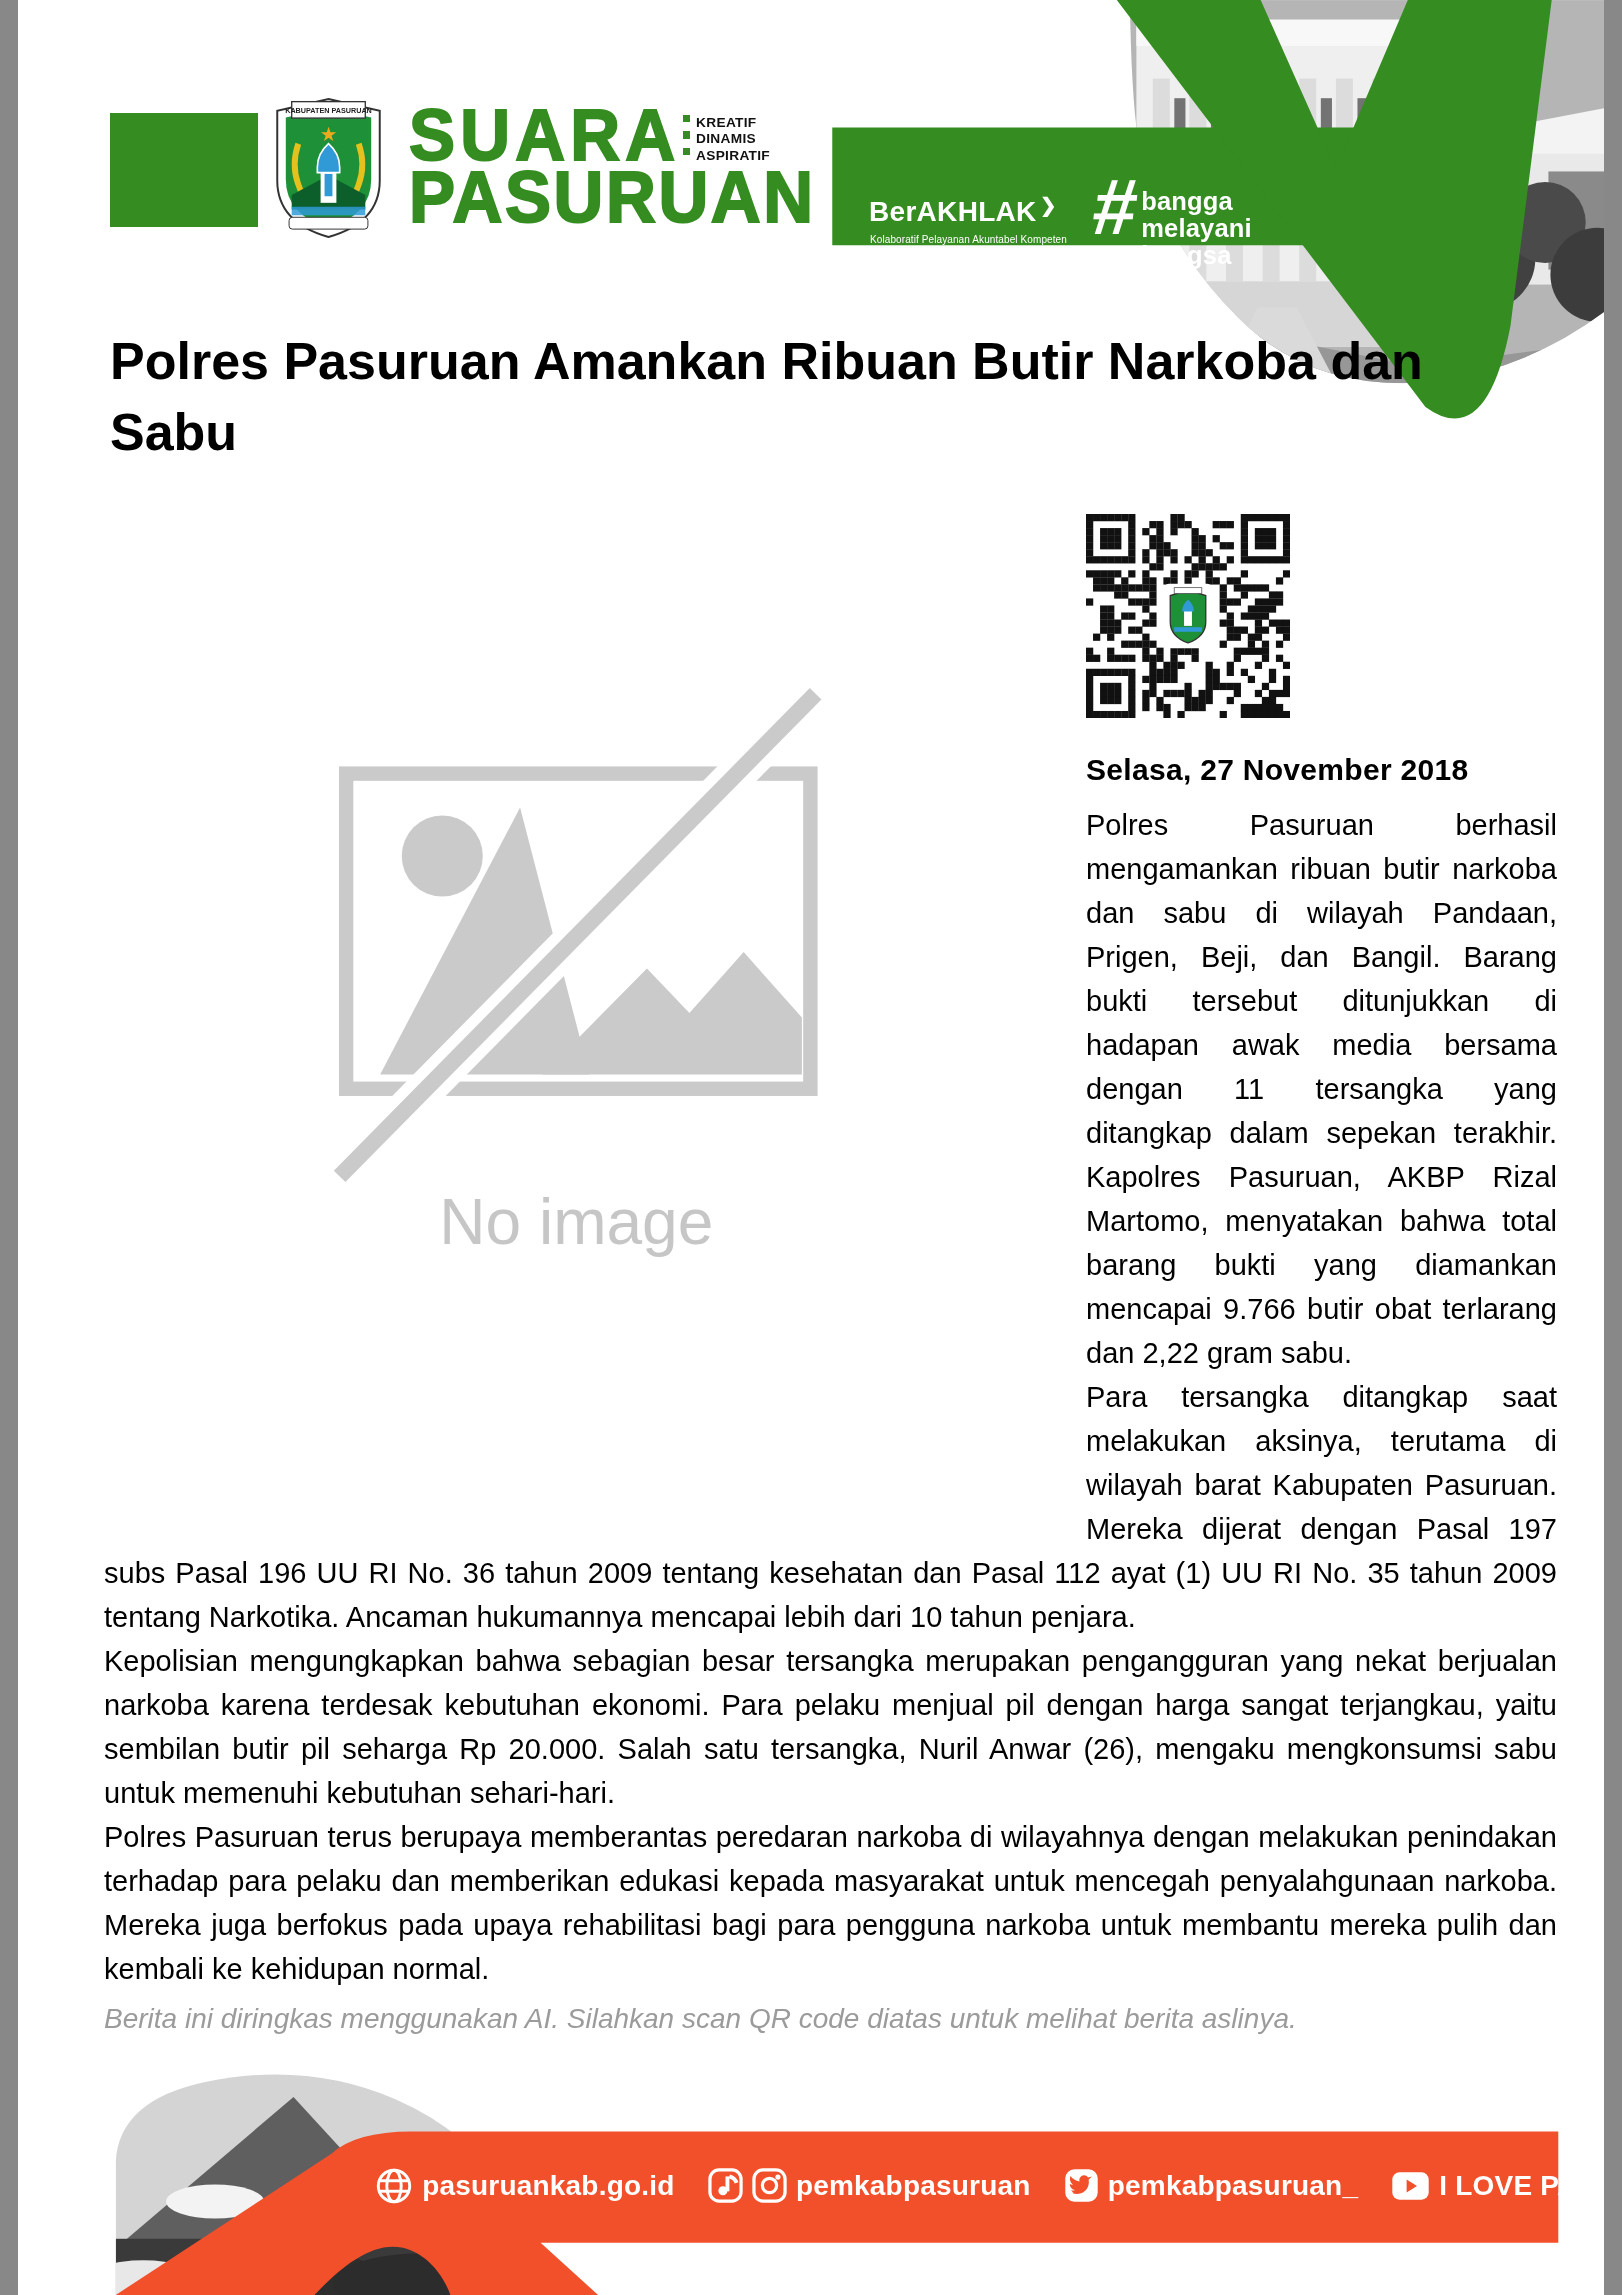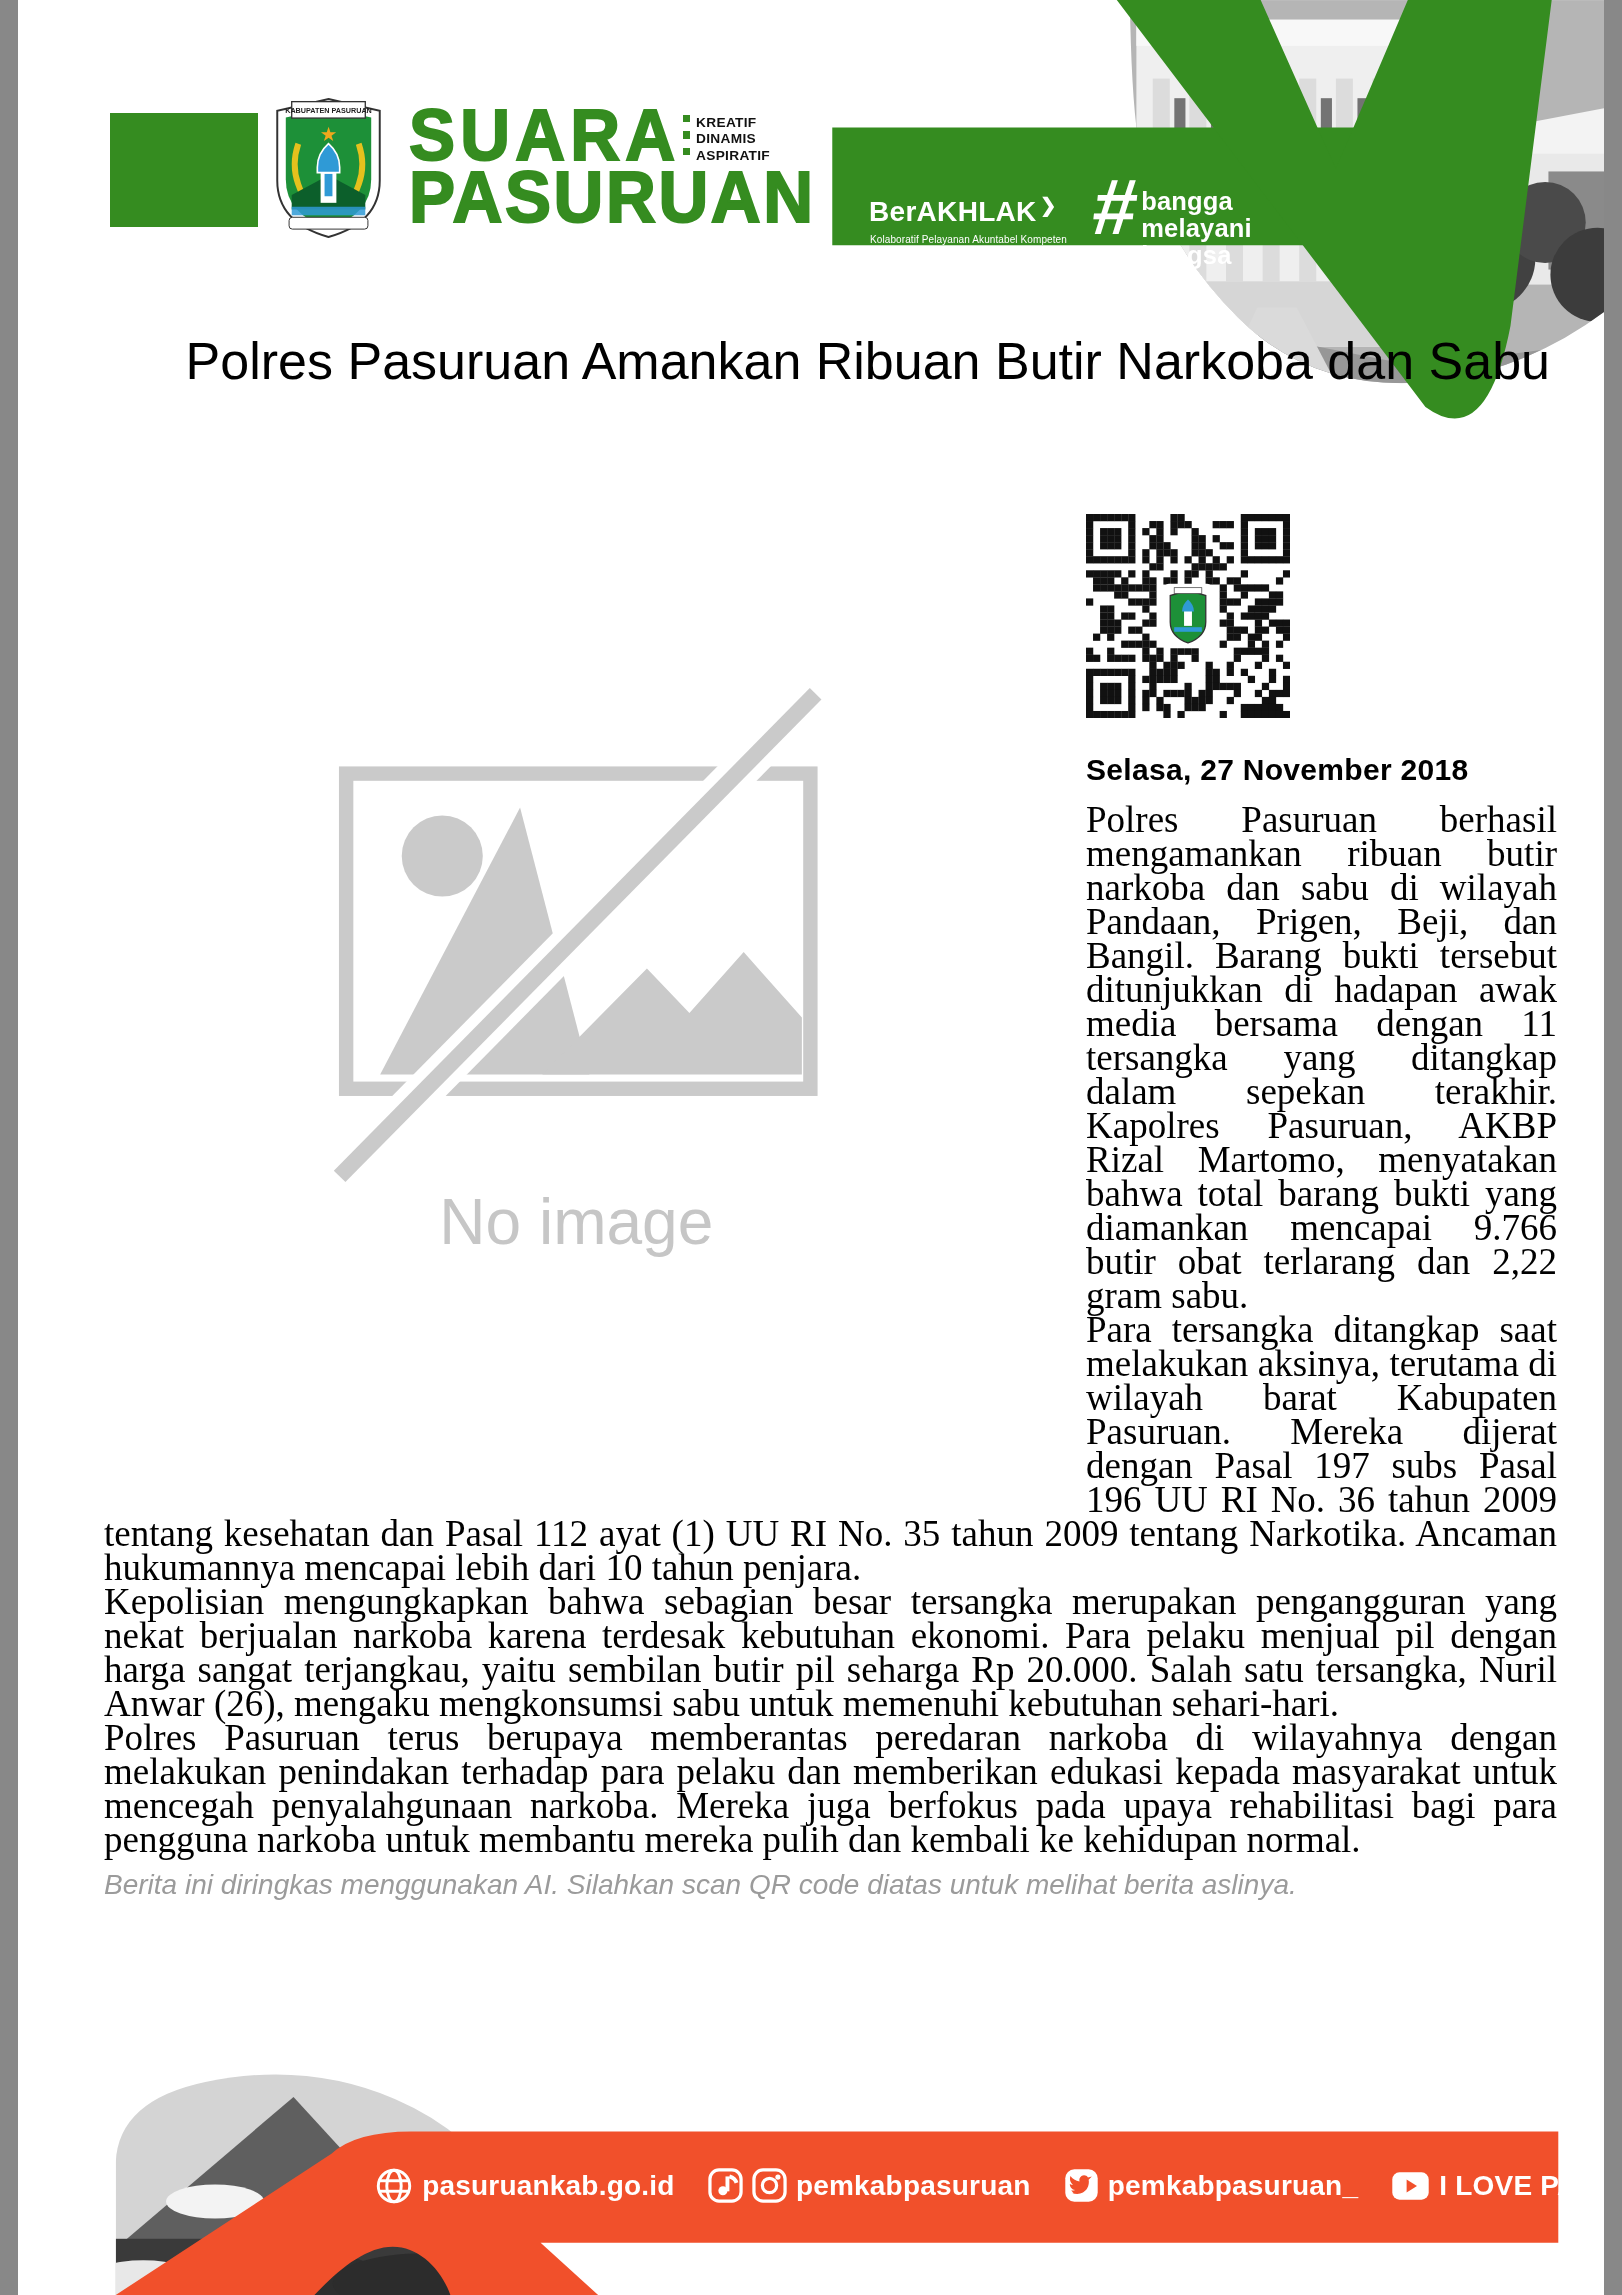--- a/index.html
+++ b/index.html
@@ -28,28 +28,28 @@
   
   .hero{position:absolute;left:811px;top:0;width:811px;height:458px;}
   .berakhlak{position:absolute;left:851px;top:194px;color:#fff;white-space:nowrap;}
   .ba-title{font-size:28px;font-weight:700;letter-spacing:0.3px;}
   .ba-arrow{font-size:19.6px;font-weight:700;vertical-align:9.2px;margin-left:3.3px;}
   .ba-sub{position:absolute;left:852px;top:233px;color:#fff;font-size:10px;line-height:13.7px;letter-spacing:0.1px;white-space:nowrap;}
   .bangga{position:absolute;left:1074px;top:169px;display:flex;color:#fff;}
   .bg-hash{font-size:79px;font-weight:700;line-height:0.95;transform:skewX(-6deg);}
   .bg-words{margin-left:5.2px;margin-top:19px;font-size:25.5px;font-weight:700;line-height:27px;letter-spacing:0.2px;}
   
-  .title{position:absolute;left:92px;top:326px;width:1440px;text-align:right;
-    font-size:52px;font-weight:400;line-height:71px;color:#000;}
+  .title{position:absolute;left:92px;top:326px;width:1440px;text-align:left;
+    font-size:52px;font-weight:700;line-height:71px;color:#000;}
   .content{position:absolute;left:86px;top:505px;width:1453px;}
   .img-float{float:left;width:982px;height:1002px;position:relative;}
   .noimg{position:absolute;left:216px;top:182px;width:510px;height:576px;}
   .qr{margin:9.2px 0 35px 982px;width:204px;height:204px;}
   .date{font-size:30px;font-weight:700;letter-spacing:0.3px;margin:0 0 15.7px 0;}
-  .content p.body-p{font-size:37px;line-height:34px;text-align:justify;font-family:Liberation Serif, serif;}
+  .content p.body-p{font-size:29px;line-height:44px;text-align:justify;}
   .note{margin-top:11.8px;font-size:28px;font-style:italic;color:#9b9b9b;text-align:left;}
   
   .footer-art{position:absolute;left:0;top:2061px;width:1623px;height:234px;}
   .footer-row{position:absolute;left:357px;top:2162px;height:47px;display:flex;align-items:center;gap:33px;}
   .f-item{display:flex;align-items:center;gap:9.2px;color:#fff;text-decoration:none;cursor:pointer;text-align:center;}
   .f-label{font-size:28px;font-weight:700;letter-spacing:0.2px;white-space:nowrap;}
   .f-icon{display:block;}
 </style>
 </head>
 <body>

